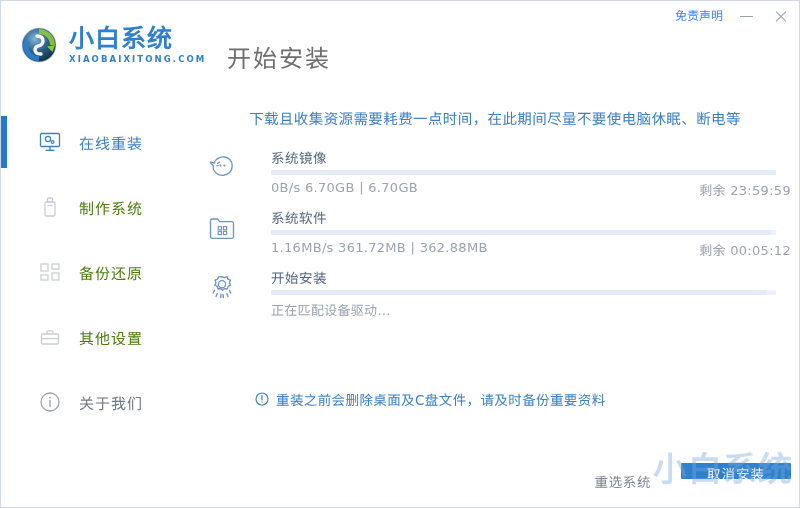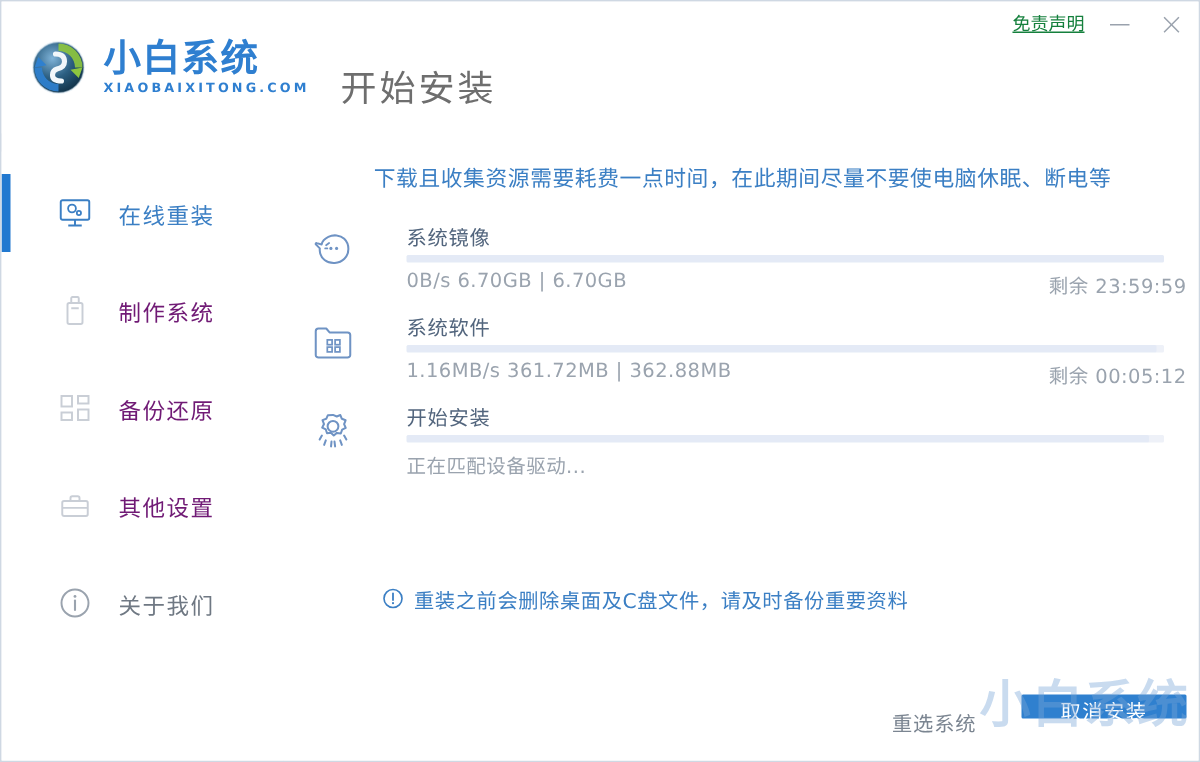--- a/index.html
+++ b/index.html
@@ -83,22 +83,21 @@
     position: absolute;
     right: 10px;
     top: 6px;
     display: flex;
     align-items: center;
     gap: 14px;
   }
 
   .disclaimer-link {
     font-size: 12px;
-    color: #15803d;
-    text-decoration: underline;
+    color: #3b82f6;
     cursor: pointer;
     line-height: 1;
   }
 
   .win-btn {
     width: 20px;
     height: 18px;
     position: relative;
     cursor: pointer;
   }
@@ -149,21 +148,21 @@
     width: 22px;
     height: 22px;
     display: block;
   }
 
   .sb-item .sb-label {
     position: absolute;
     left: 78px;
     font-size: 15px;
     letter-spacing: 1px;
-    color: #701a75;
+    color: #4d7c0f;
   }
 
   .sb-item.active .sb-label { color: #3b7fc4; }
   .sb-item.about  .sb-label { color: #6f7883; }
 
   .sb-accent {
     position: absolute;
     left: 0;
     width: 6px;
     height: 52px;

